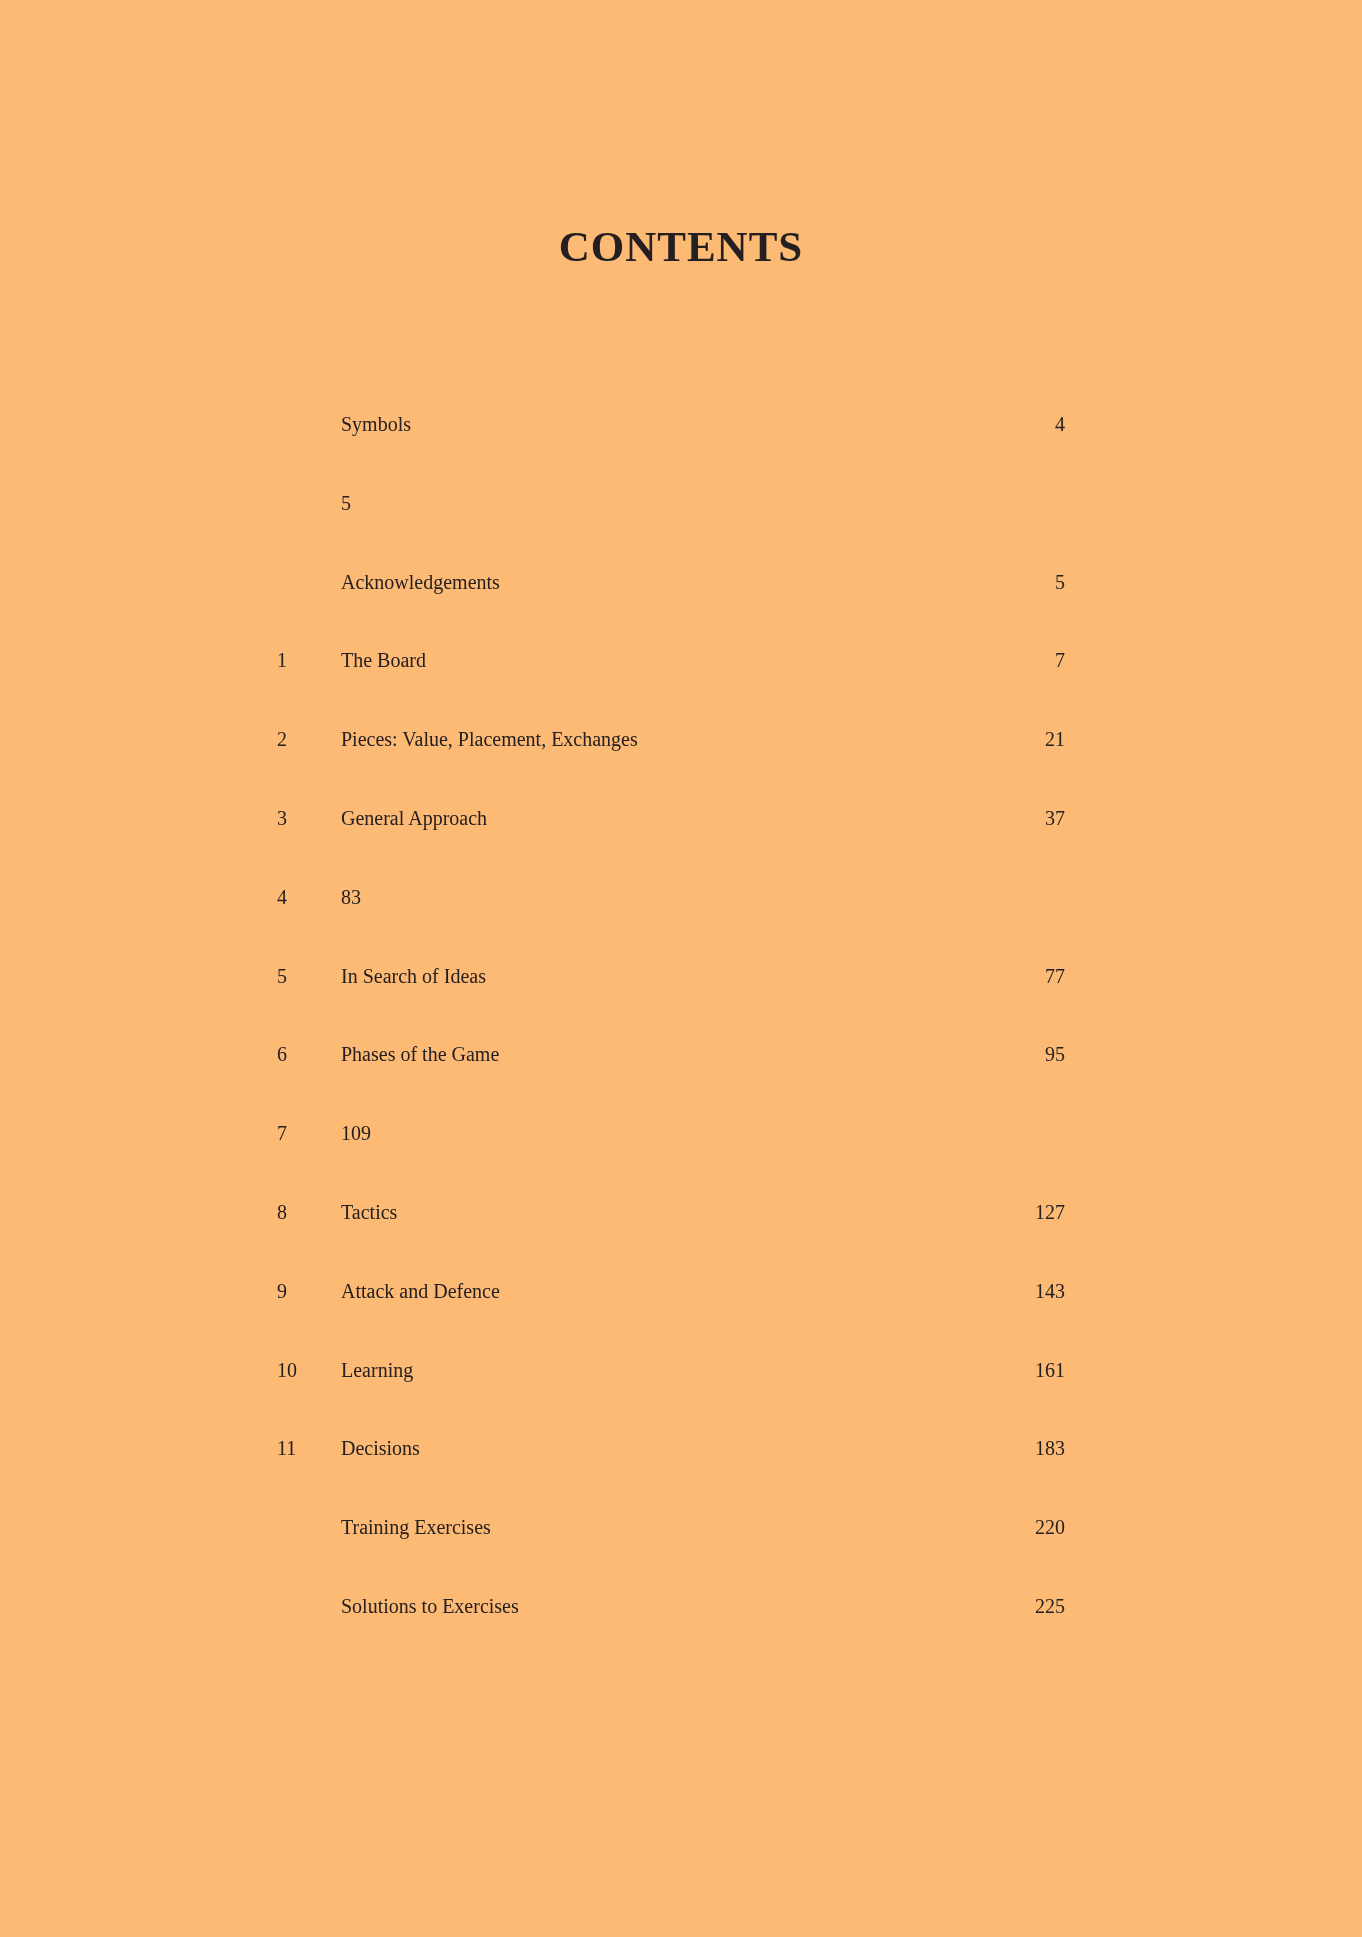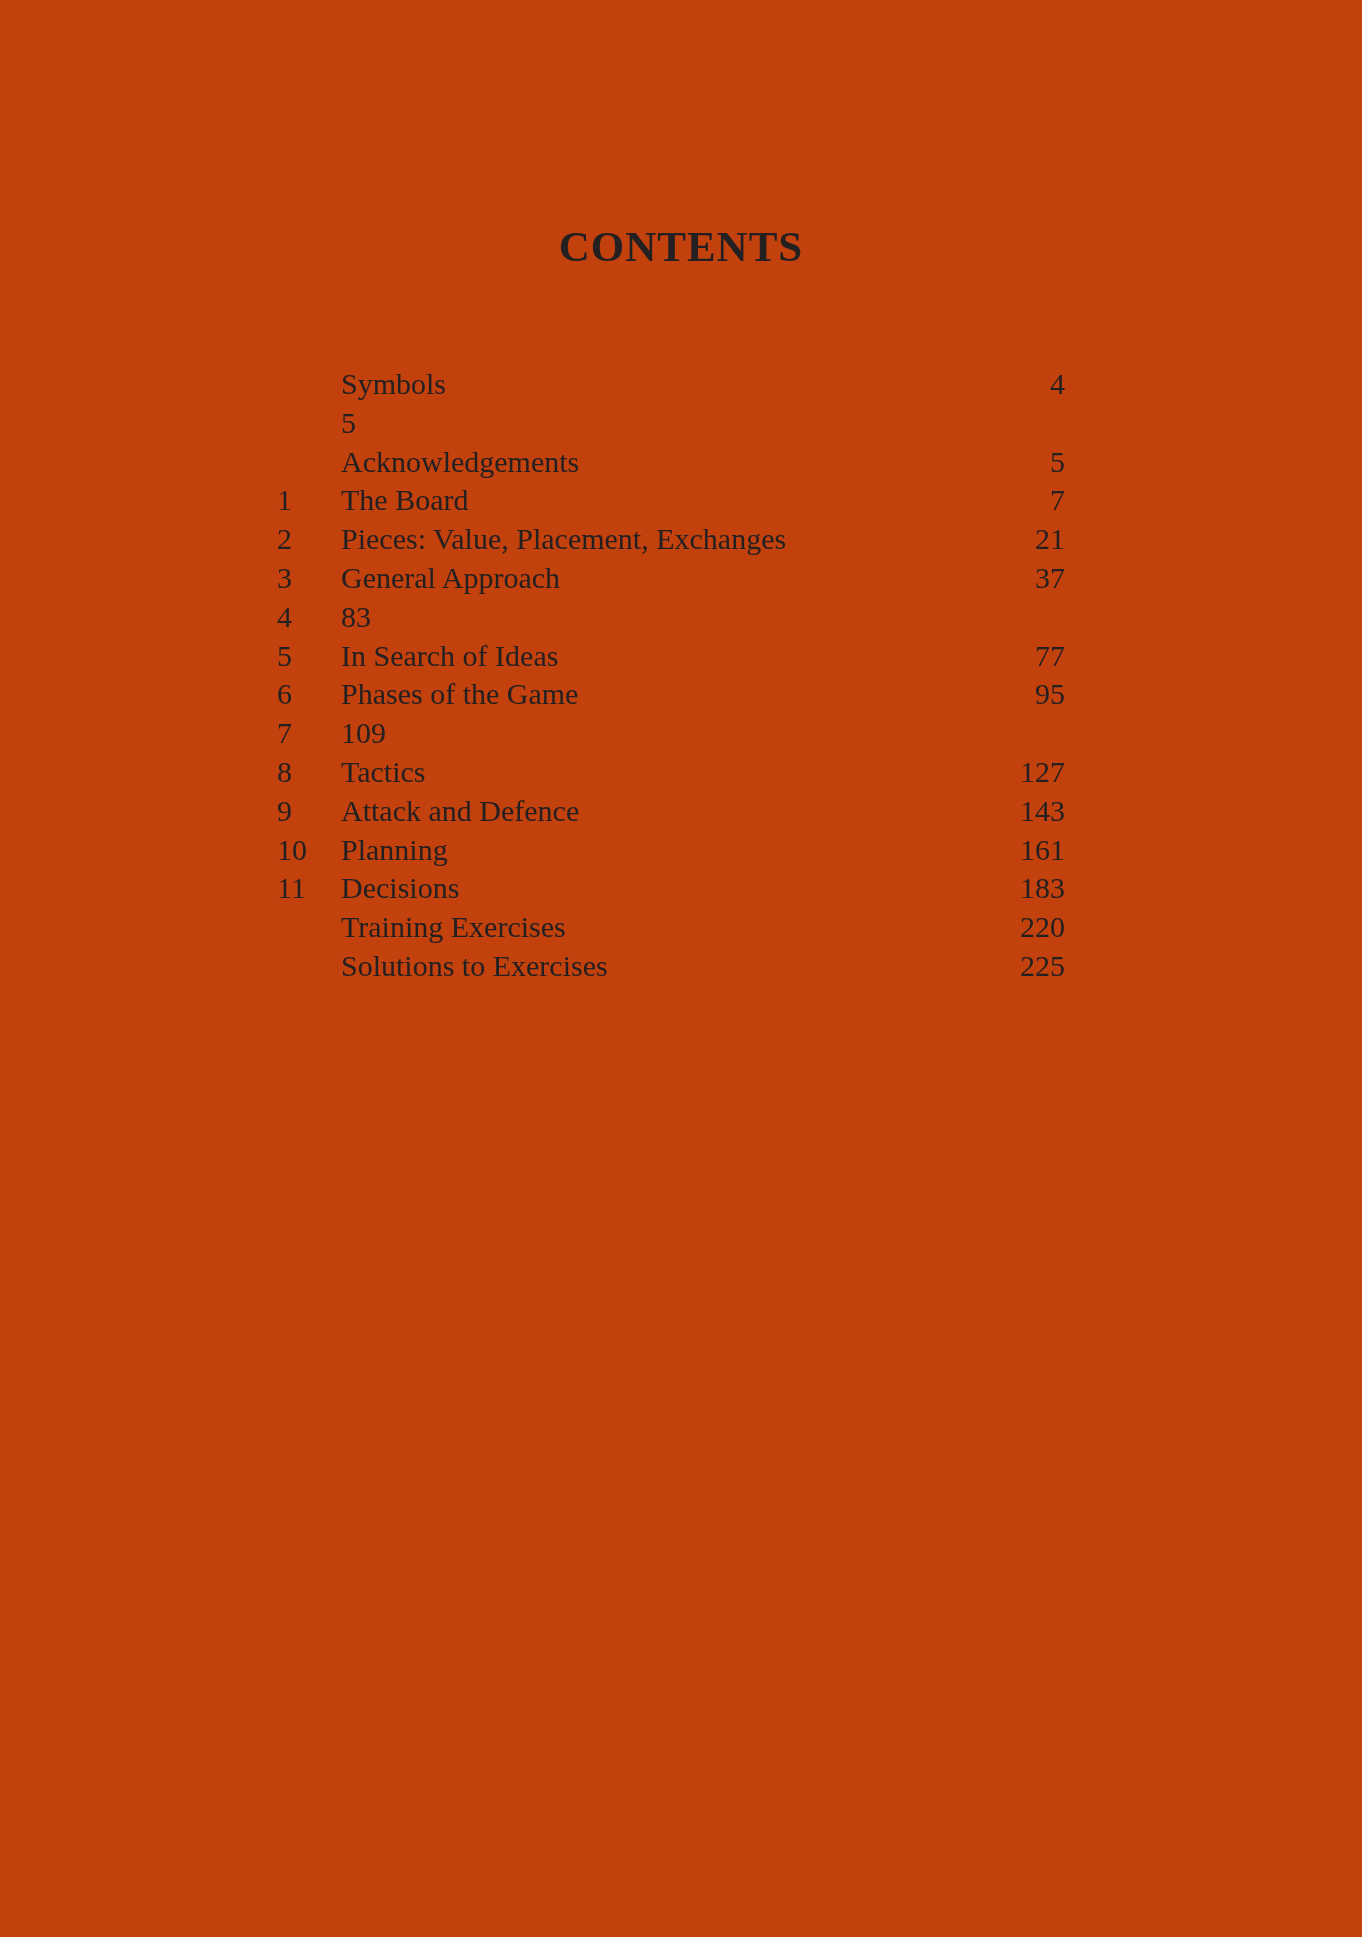--- a/index.html
+++ b/index.html
@@ -1,20 +1,20 @@
 <!DOCTYPE html>
 <html><head>
 <meta charset="utf-8">
 <style>
   html, body { margin: 0; padding: 0; }
   .page {
     position: relative;
     width: 1362px;
     height: 1937px;
-    background: #c2410c;
+    background: #fdba74;
     font-family: "Liberation Serif", serif;
     color: #242021;
     overflow: hidden;
   }
   .doc-title {
     position: absolute;
     top: 194px;
     left: 0;
     width: 100%;
     text-align: center;
@@ -26,23 +26,24 @@
   }
   .toc {
     position: absolute;
     top: 365px;
     left: 277px;
     width: 788px;
   }
   .toc-row {
     display: flex;
     align-items: center;
-    font-size: 30px;
+    font-size: 20px;
     line-height: 38.8px;
     white-space: nowrap;
+    margin-top: 40px;
   }
   .toc-num {
     flex: none;
     width: 64px;
     text-align: left;
   }
   .toc-title {
     flex: 1 1 auto;
     text-align: left;
   }
@@ -124,21 +125,21 @@
     </div>
 
     <div class="toc-row">
       <span class="toc-num">9</span>
       <span class="toc-title">Attack and Defence</span>
       <span class="toc-page">143</span>
     </div>
 
     <div class="toc-row">
       <span class="toc-num">10</span>
-      <span class="toc-title">Planning</span>
+      <span class="toc-title">Learning</span>
       <span class="toc-page">161</span>
     </div>
 
     <div class="toc-row">
       <span class="toc-num">11</span>
       <span class="toc-title">Decisions</span>
       <span class="toc-page">183</span>
     </div>
 
 

